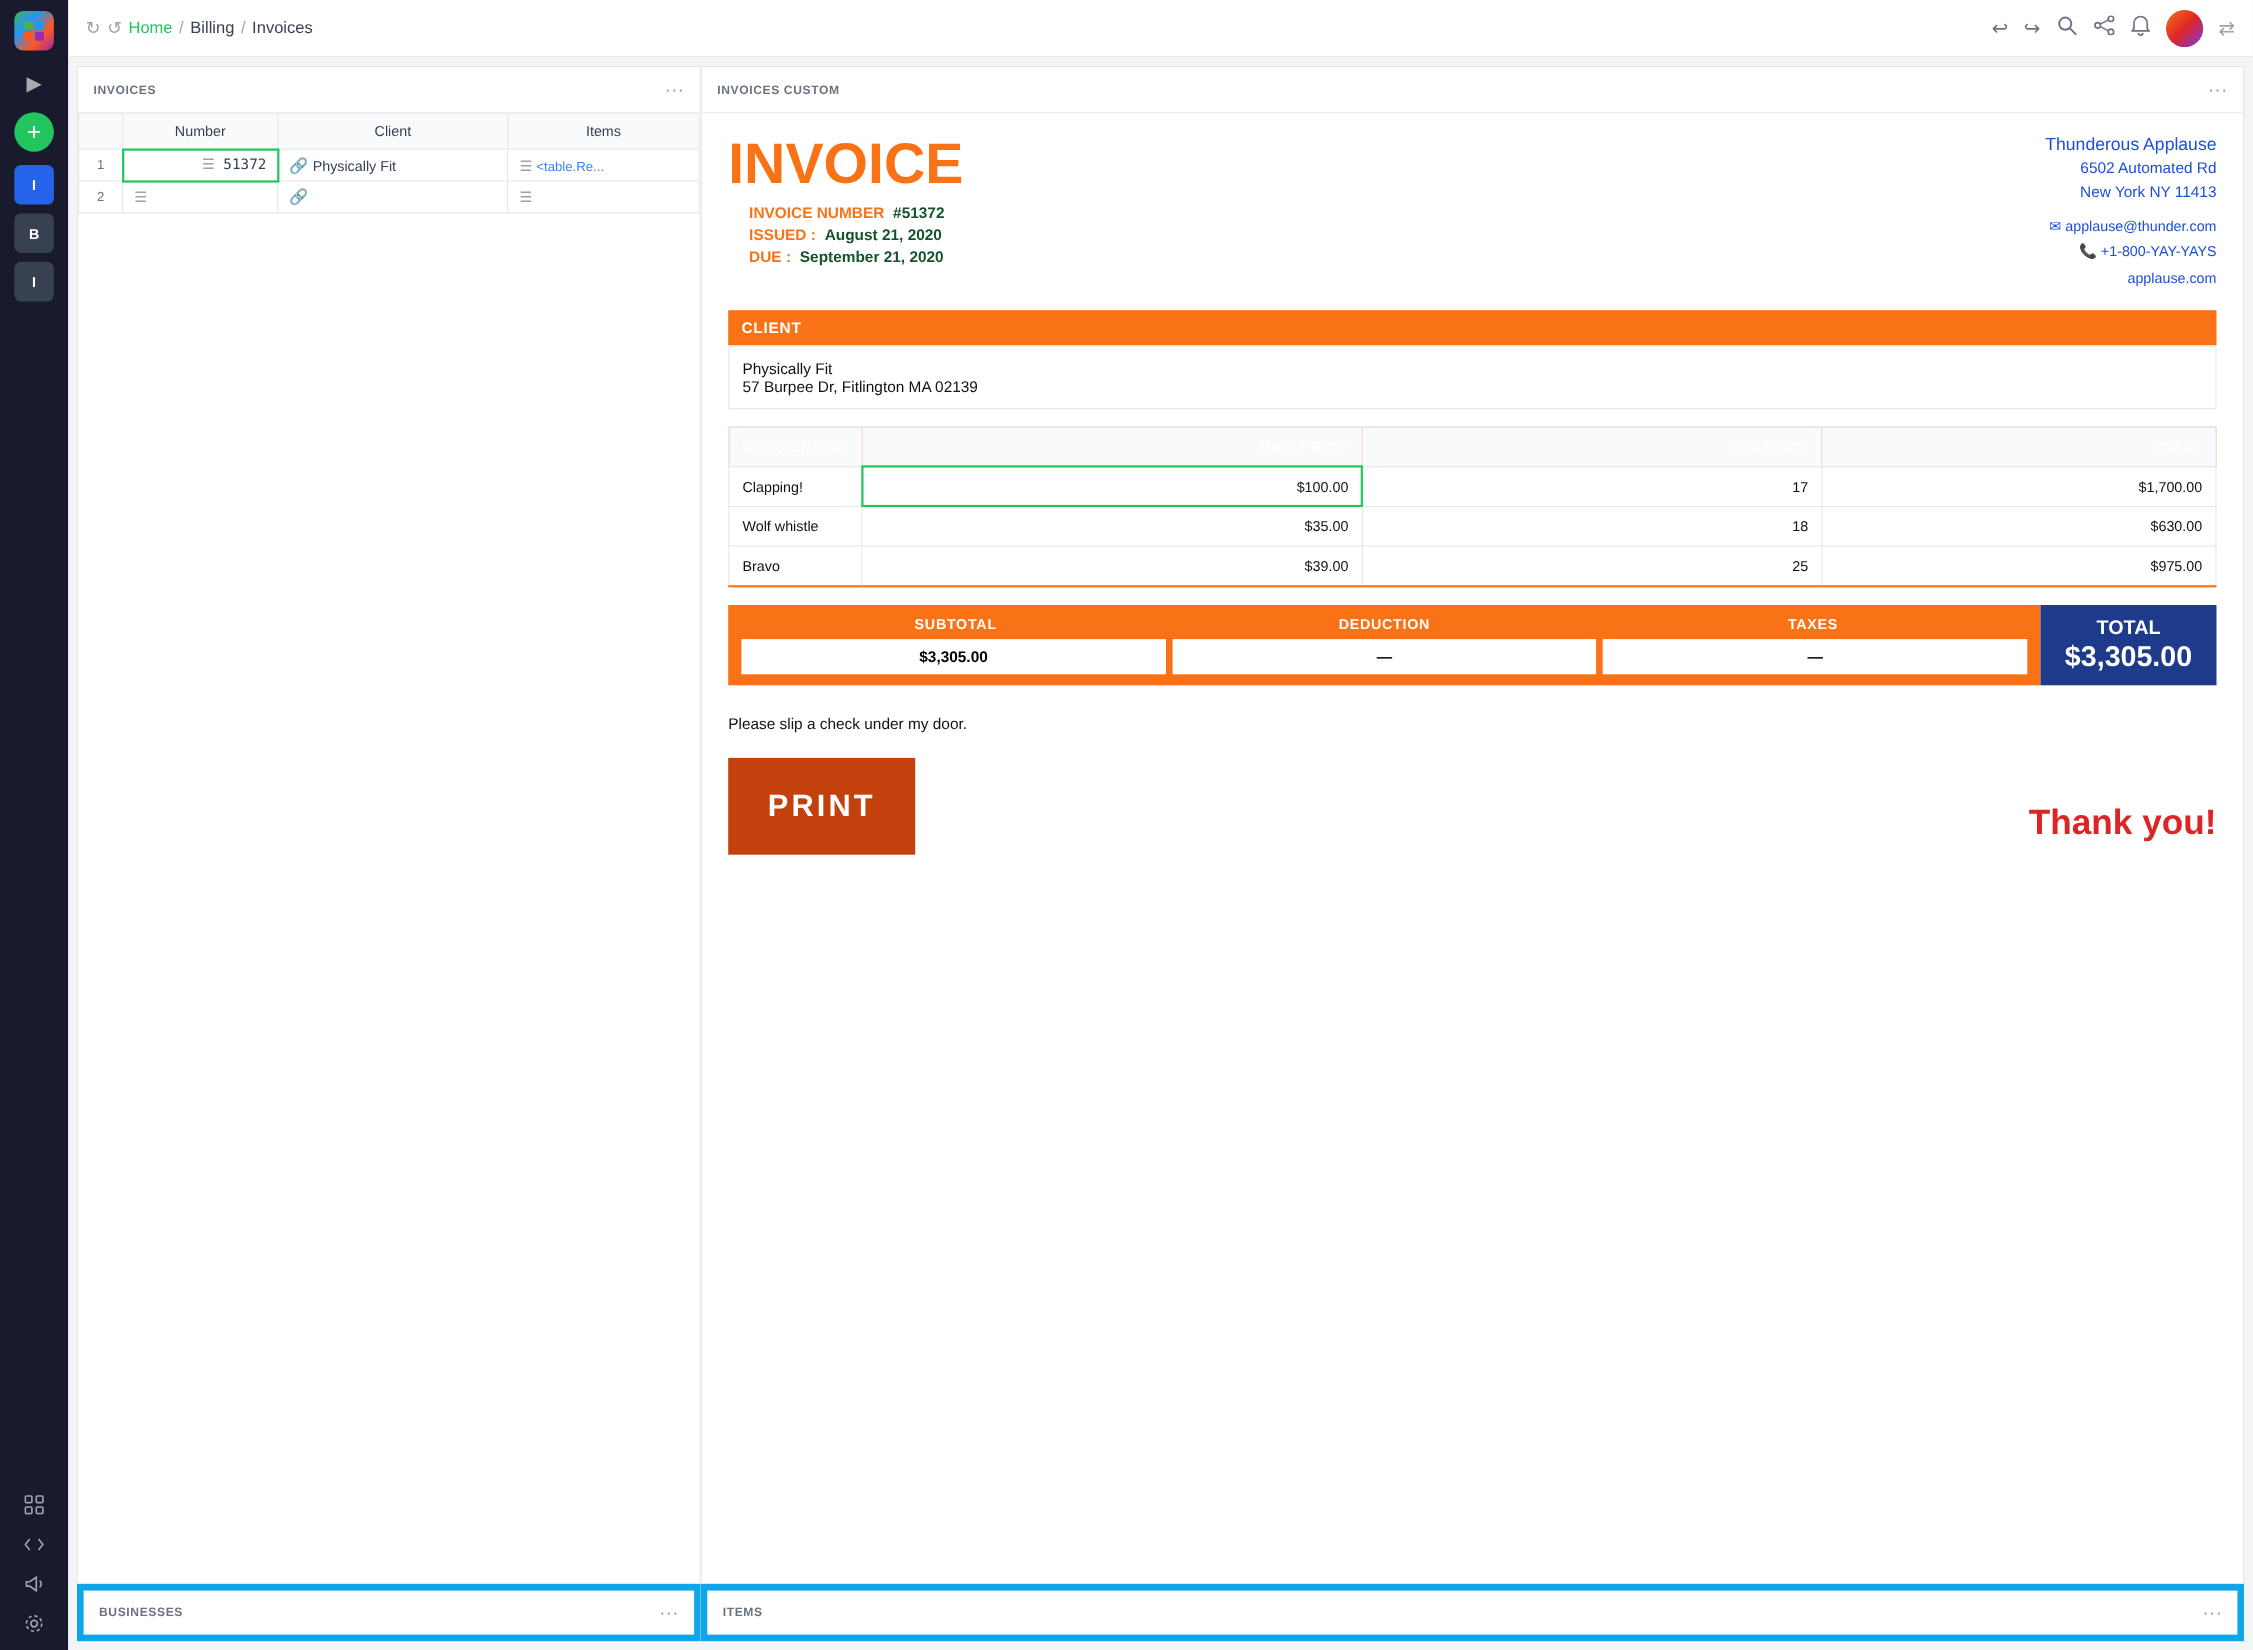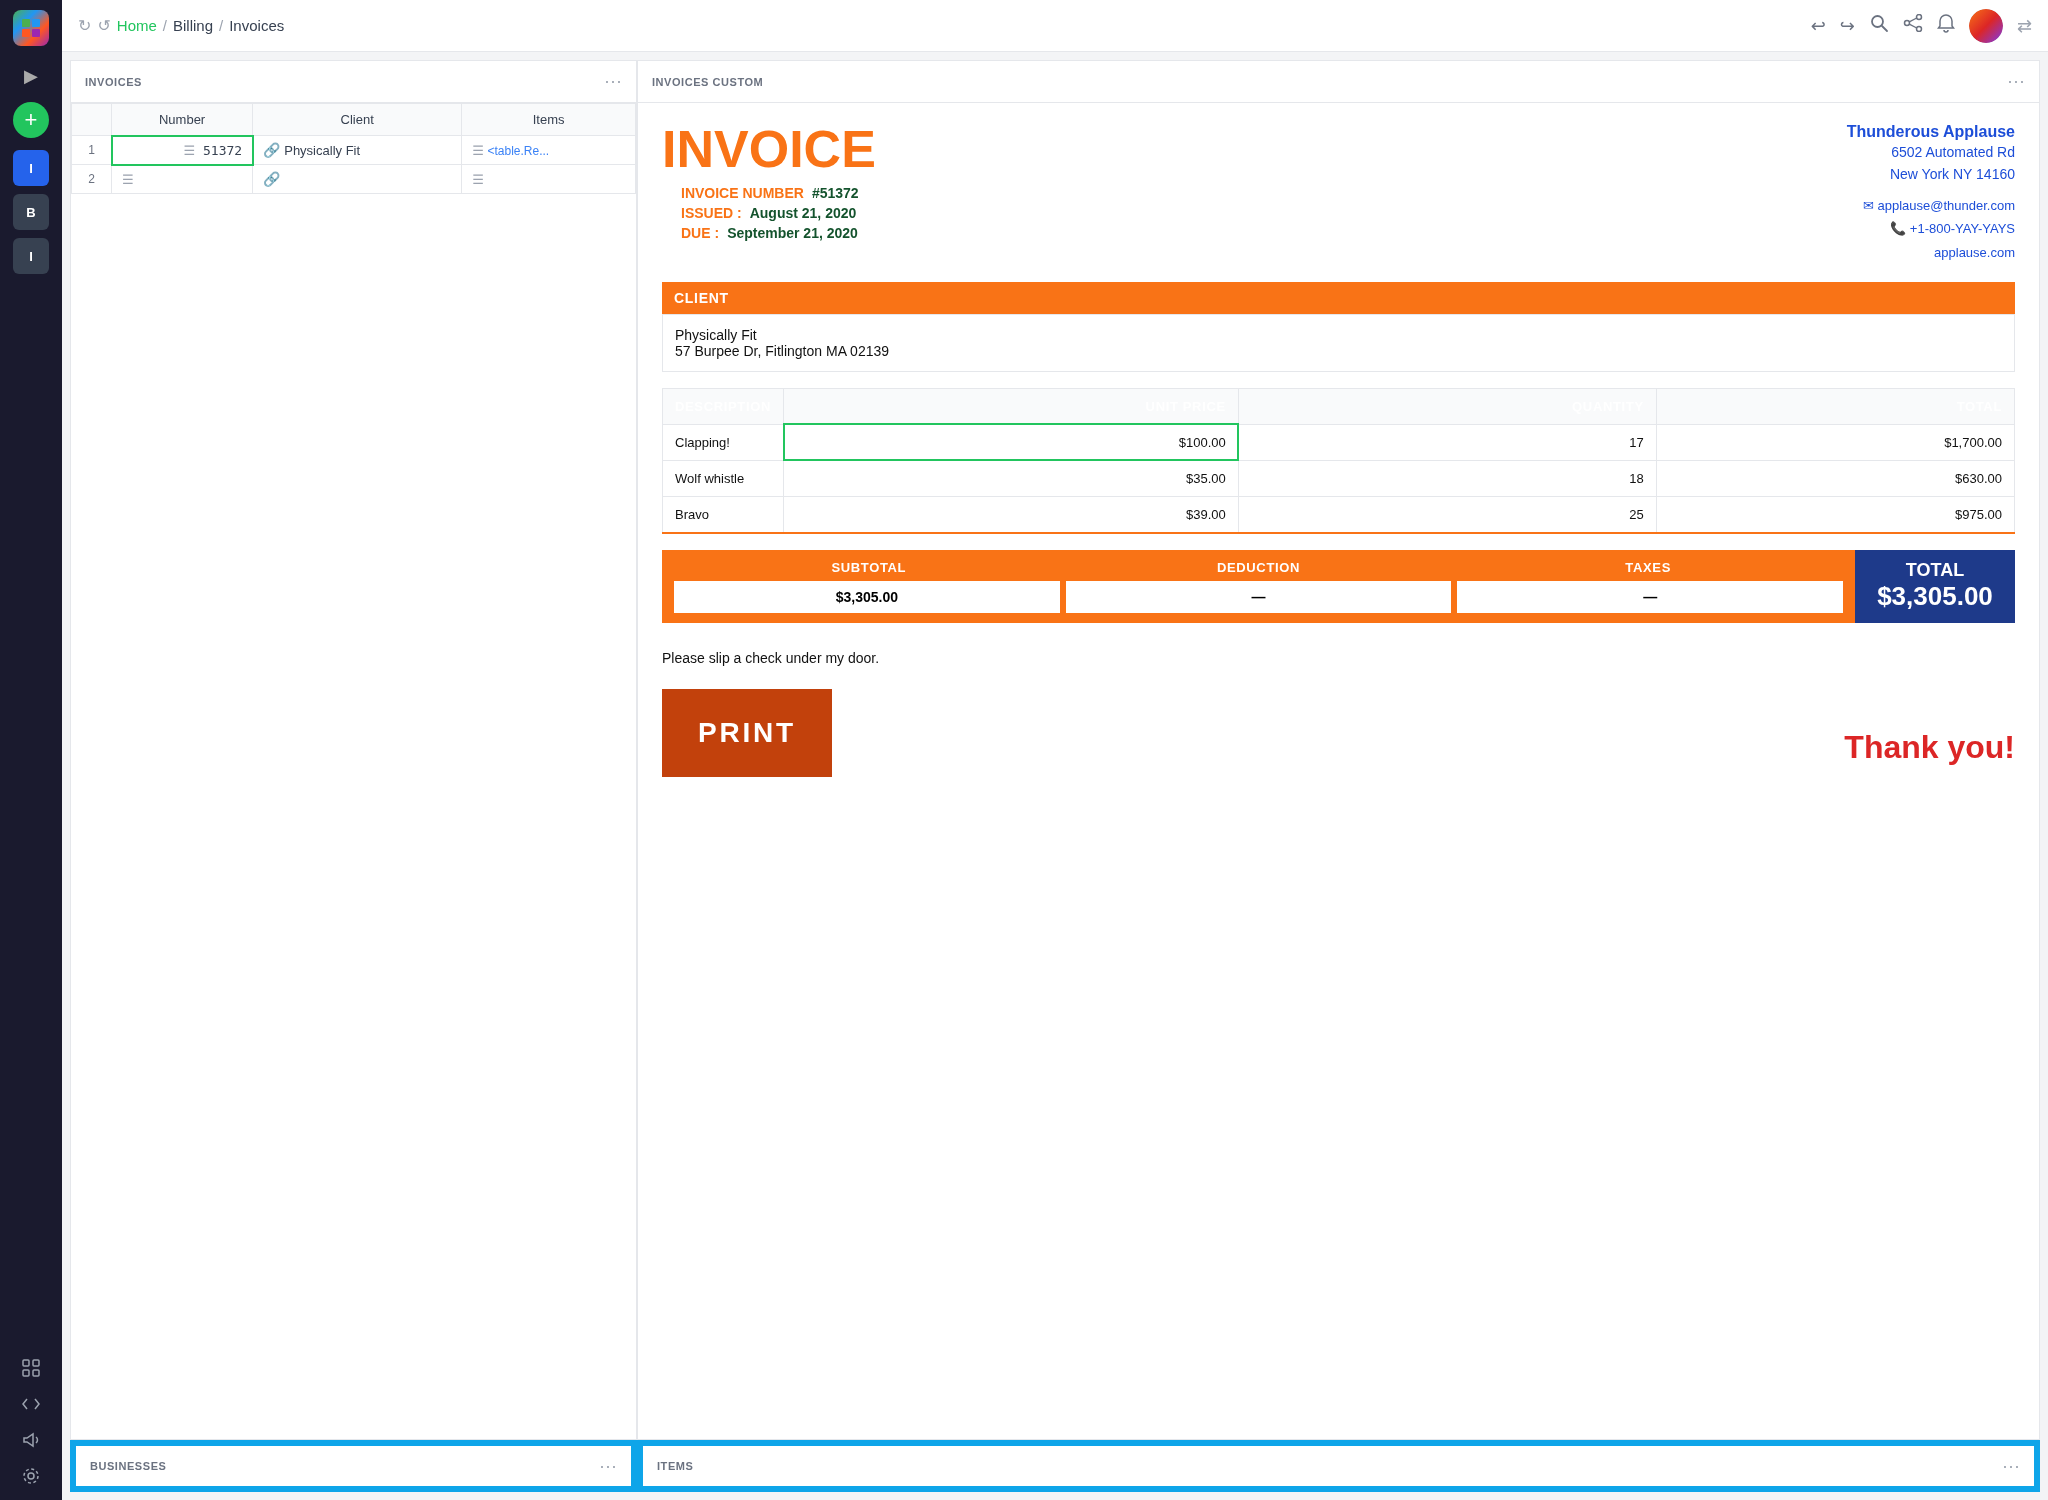--- a/index.html
+++ b/index.html
@@ -163,21 +163,21 @@
     }
 
     
     .inv-header { display: flex; justify-content: space-between; margin-bottom: 18px; }
     .inv-title { font-size: 52px; font-weight: 900; color: #f97316; line-height: 1; }
     .inv-meta { margin-top: 10px; }
     .inv-meta-row { display: flex; gap: 8px; font-size: 14px; margin-bottom: 4px; }
     .inv-meta-label { color: #f97316; font-weight: 700; padding-left: 19px; }
     .inv-meta-value { color: #14532d; font-weight: bold; }
     .inv-company { text-align: right; }
-    .inv-company-name { color: #1d4ed8; font-size: 16px; font-weight: 700; }
+    .inv-company-name { color: #1d4ed8; font-size: 16px; font-weight: 400; }
     .inv-company-addr { color: #1d4ed8; font-size: 14px; line-height: 1.6; }
     .inv-company-contact { color: #1d4ed8; font-size: 13px; line-height: 1.8; margin-top: 8px; }
     .inv-company-link { color: #1d4ed8; }
 
     .inv-client-section { margin-bottom: 16px; }
     .inv-section-header {
       background: #f97316; color: white; font-weight: 700; font-size: 14px;
       padding: 8px 12px; letter-spacing: 0.05em;
     }
     .inv-client-body { border: 1px solid #e5e7eb; padding: 12px; font-size: 14px; color: #111; }
@@ -395,21 +395,21 @@
               <div class="inv-meta-row">
                 <span class="inv-meta-label">DUE :</span>
                 <span class="inv-meta-value">September 21, 2020</span>
               </div>
             </div>
           </div>
           <div class="inv-company">
             <div class="inv-company-name">Thunderous Applause</div>
             <div class="inv-company-addr">
               <div>6502 Automated Rd</div>
-              <div>New York NY 14160</div>
+              <div>New York NY 11413</div>
             </div>
             <div class="inv-company-contact">
               <div>✉ <span>applause@thunder.com</span></div>
               <div>📞 <span>+1-800-YAY-YAYS</span></div>
               <div><span class="inv-company-link">applause.com</span></div>
             </div>
           </div>
         </div>
 
         <div class="inv-client-section">

